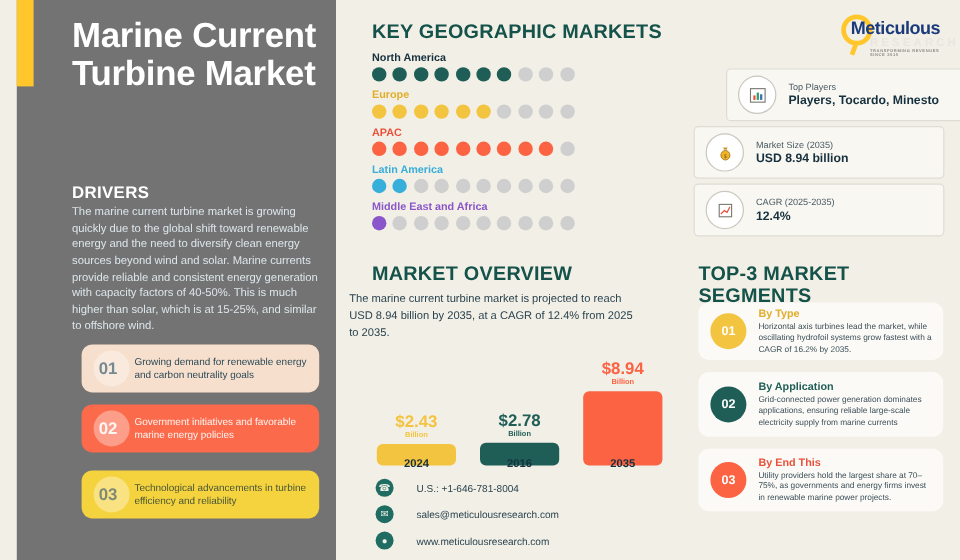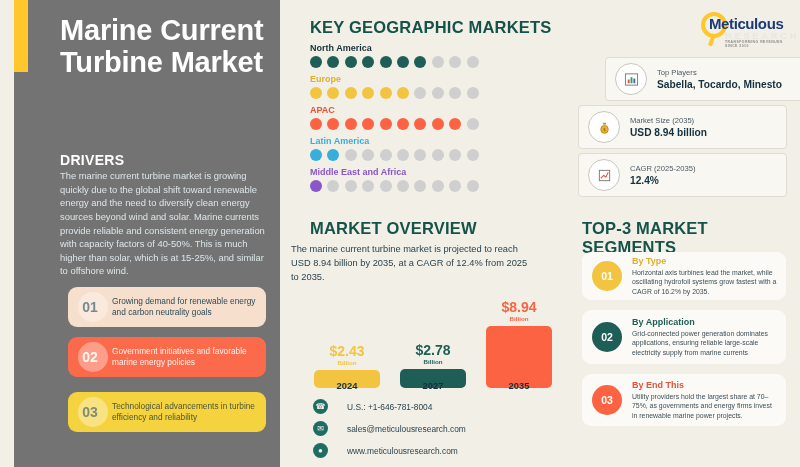--- a/index.html
+++ b/index.html
@@ -275,21 +275,21 @@
     <div class="kpi-ic">
       <svg width="15" height="15" viewBox="0 0 16 16">
           <rect x="1.5" y="2" width="13" height="12" fill="#fff" stroke="#7A7A72" stroke-width="1"></rect>
           <rect x="4" y="8" width="2" height="4" fill="#E8513A"></rect>
           <rect x="7" y="5.5" width="2" height="6.5" fill="#2E9E6B"></rect>
           <rect x="10" y="7" width="2" height="5" fill="#3B6FB5"></rect>
         </svg>
     </div>
     <div class="kpi-txt">
       <div class="kpi-lab">Top Players</div>
-      <div class="kpi-val">Sabella, Tocardo, Minesto</div>
+      <div class="kpi-val">Players, Tocardo, Minesto</div>
     </div>
   </div>
   <div class="kpi" id="kpi1">
     <div class="kpi-ic">
       <svg width="15" height="15" viewBox="0 0 16 16">
           <path d="M6 3 h4 l-1 2 h-2 z" fill="#C9952B"></path>
           <ellipse cx="8" cy="10" rx="4" ry="4.2" fill="#F0B429" stroke="#A8761B" stroke-width="0.8"></ellipse>
           <text x="8" y="12" font-size="5" text-anchor="middle" fill="#7A5510" font-family="DejaVu Sans">$</text>
         </svg>
     </div>
@@ -318,21 +318,21 @@
         <div class="bar-val" style="color: rgb(243, 196, 63);">$2.43</div>
         <div class="bar-unit" style="color: rgb(243, 196, 63);">Billion</div>
         <div class="bar" style="height: 18px; background: rgb(243, 196, 63);"></div>
       </div>
       <div class="bar-yr" style="left: 0px;">2024</div>
       <div class="bar-col" style="left: 86px;">
         <div class="bar-val" style="color: rgb(31, 94, 87);">$2.78</div>
         <div class="bar-unit" style="color: rgb(31, 94, 87);">Billion</div>
         <div class="bar" style="height: 19.2796px; background: rgb(31, 94, 87);"></div>
       </div>
-      <div class="bar-yr" style="left: 86px;">2027</div>
+      <div class="bar-yr" style="left: 86px;">2016</div>
       <div class="bar-col" style="left: 172px;">
         <div class="bar-val" style="color: rgb(251, 99, 67);">$8.94</div>
         <div class="bar-unit" style="color: rgb(251, 99, 67);">Billion</div>
         <div class="bar" style="height: 62px; background: rgb(251, 99, 67);"></div>
       </div>
       <div class="bar-yr" style="left: 172px;">2035</div>
     </div>
 
   <div class="contact" id="contact">
       <div class="c-row">

